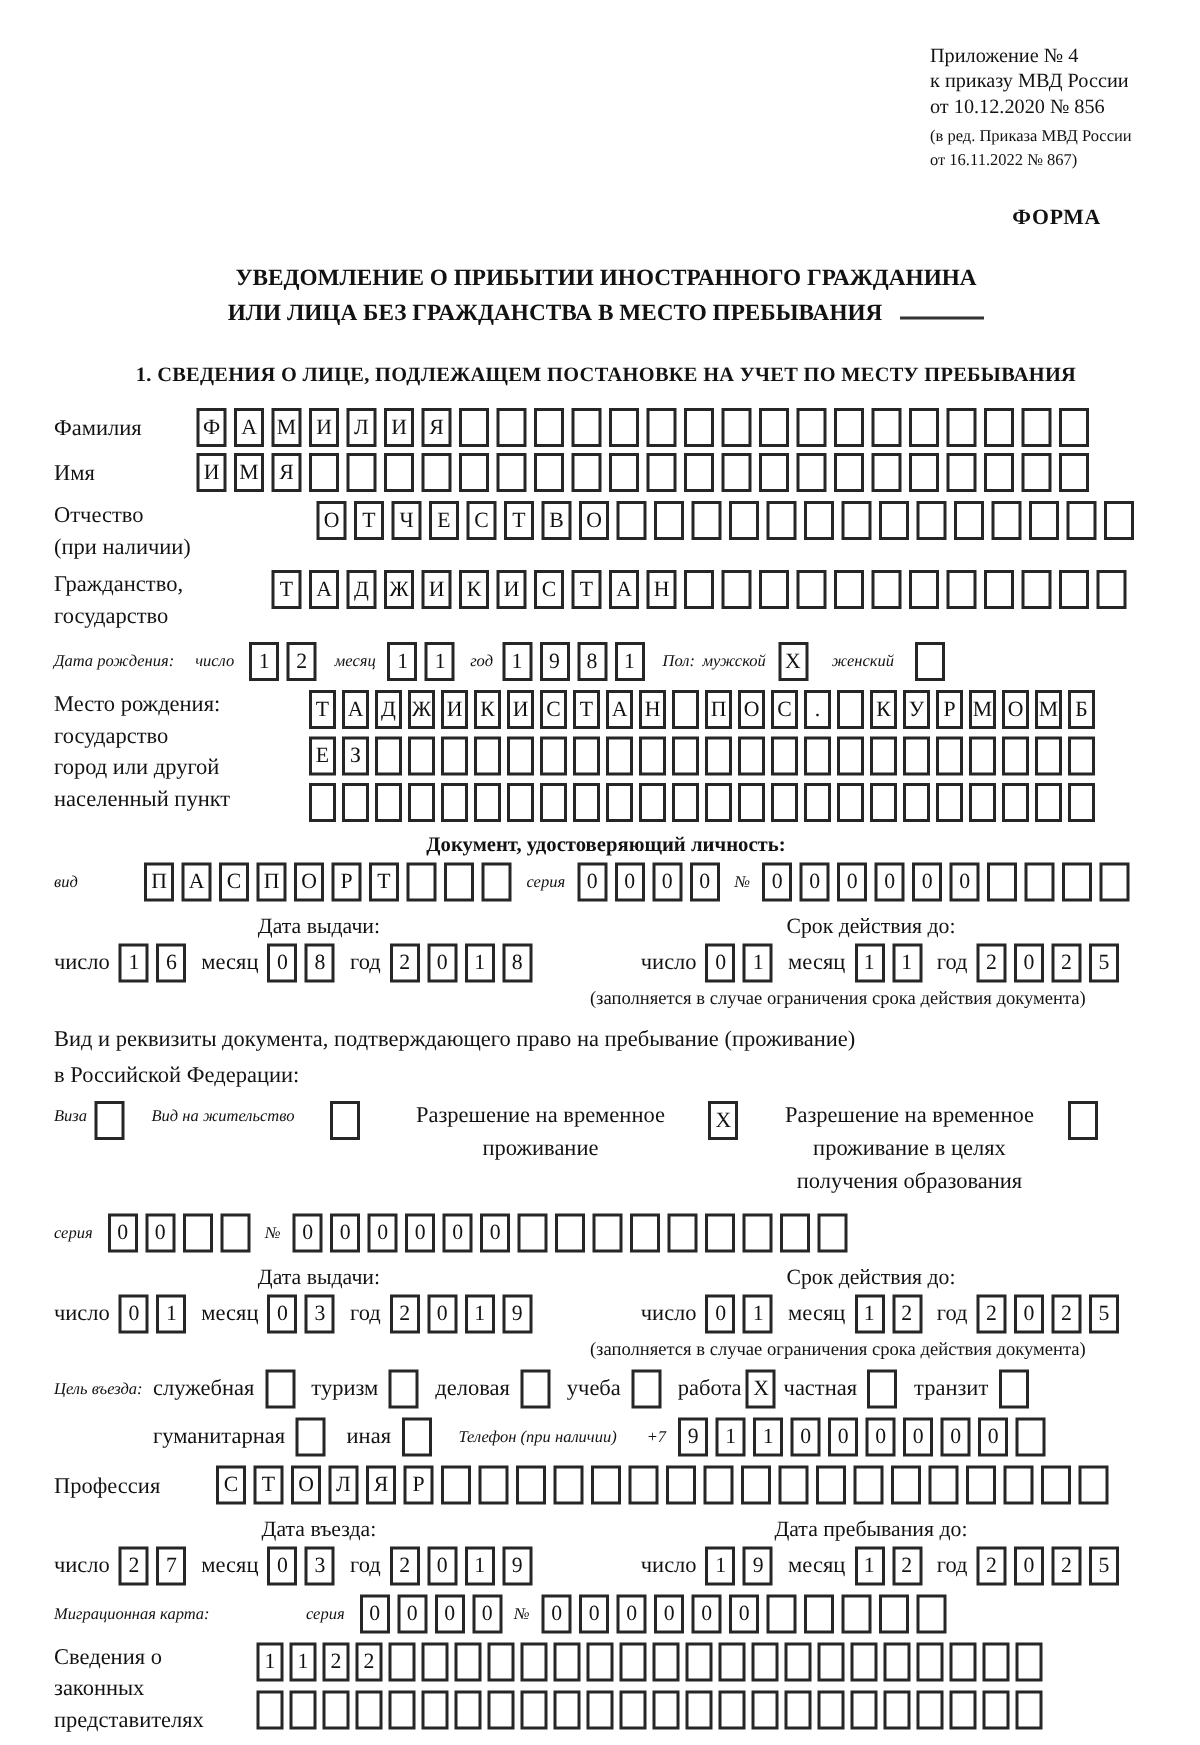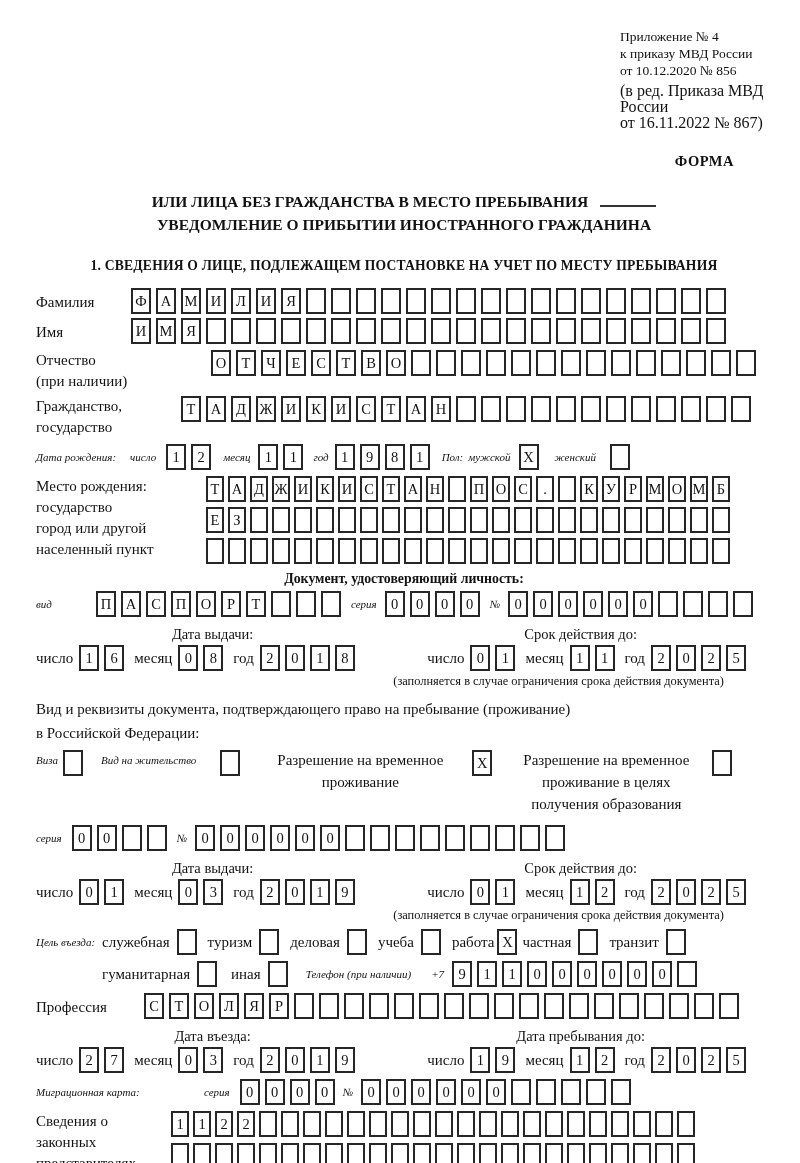--- a/index.html
+++ b/index.html
@@ -1,21 +1,21 @@
 <!DOCTYPE html>
 <html><head>
 <meta charset="utf-8">
 <style>
   html,body{margin:0;padding:0;background:#fff;}
   body{width:800px;height:1163px;font-family:"Liberation Serif",serif;color:#121212;}
   .page{box-sizing:border-box;width:800px;height:1163px;padding:28px 28px 0 36px;overflow:hidden;background:#fff;}
 
   
   .appendix{margin-left:584px;font-size:13.5px;line-height:17px;}
-  .appendix-sub{margin-left:584px;font-size:16px;line-height:16px;margin-top:4px;}
+  .appendix-sub{margin-left:584px;font-size:11px;line-height:16px;margin-top:4px;}
   .forma{text-align:right;padding-right:38px;font-weight:bold;font-size:14.5px;margin-top:22px;letter-spacing:.5px;}
 
   .title{margin-top:20px;text-align:center;font-weight:bold;font-size:15.5px;line-height:23px;}
   .blank-line{display:inline-block;width:56px;border-bottom:2.5px solid #333;height:14px;margin-left:12px;}
   .sec1{margin-top:22px;text-align:center;font-weight:bold;font-size:13.6px;letter-spacing:.2px;}
 
   .row{display:flex;align-items:flex-start;margin-top:4px;}
   .lbl{font-size:15px;line-height:20px;padding-top:4px;flex:none;}
   .lbl2{font-size:15px;line-height:21px;flex:none;}
 
@@ -63,22 +63,22 @@
     <div>к приказу МВД России</div>
     <div>от 10.12.2020 № 856</div>
   </div>
   <div class="appendix-sub">
     <div>(в ред. Приказа МВД России</div>
     <div>от 16.11.2022 № 867)</div>
   </div>
   <div class="forma">ФОРМА</div>
 
   <div class="title">
+    <div>УВЕДОМЛЕНИЕ О ПРИБЫТИИ ИНОСТРАННОГО ГРАЖДАНИНА</div>
     <div><span>ИЛИ ЛИЦА БЕЗ ГРАЖДАНСТВА В МЕСТО ПРЕБЫВАНИЯ</span><span class="blank-line"></span></div>
-    <div>УВЕДОМЛЕНИЕ О ПРИБЫТИИ ИНОСТРАННОГО ГРАЖДАНИНА</div>
   </div>
 
   <div class="sec1">1. СВЕДЕНИЯ О ЛИЦЕ, ПОДЛЕЖАЩЕМ ПОСТАНОВКЕ НА УЧЕТ ПО МЕСТУ ПРЕБЫВАНИЯ</div>
 
   <div class="row mt14">
     <div class="lbl w95">Фамилия</div>
     <div class="cells">
         <span class="cell">Ф</span>
         <span class="cell">А</span>
         <span class="cell">М</span>

